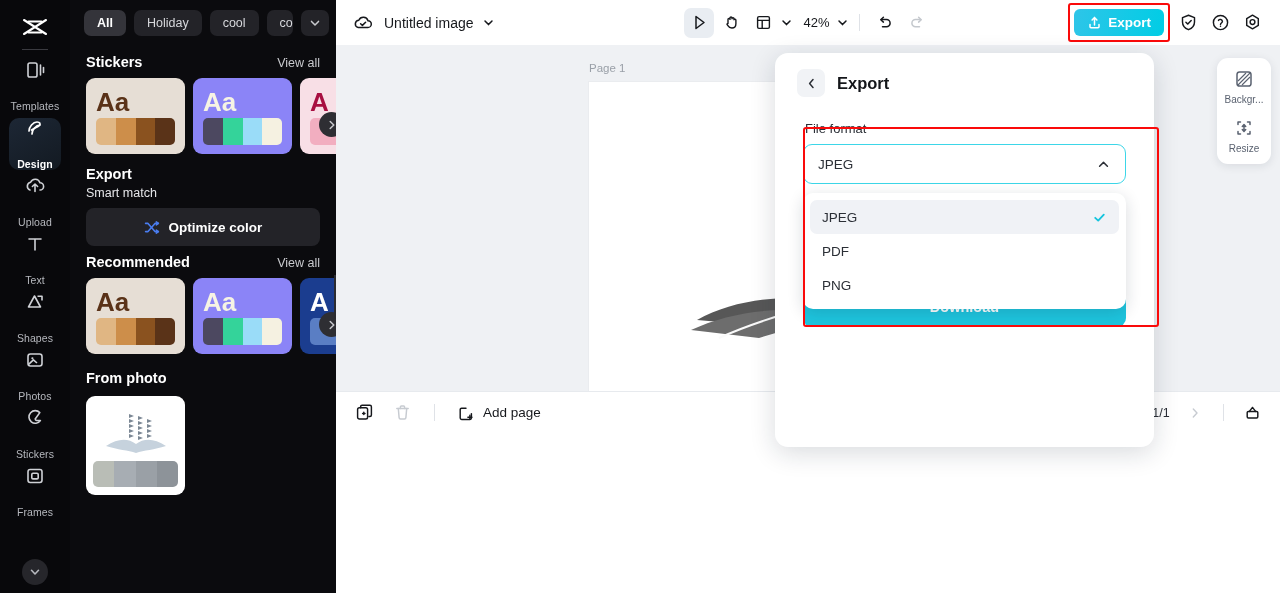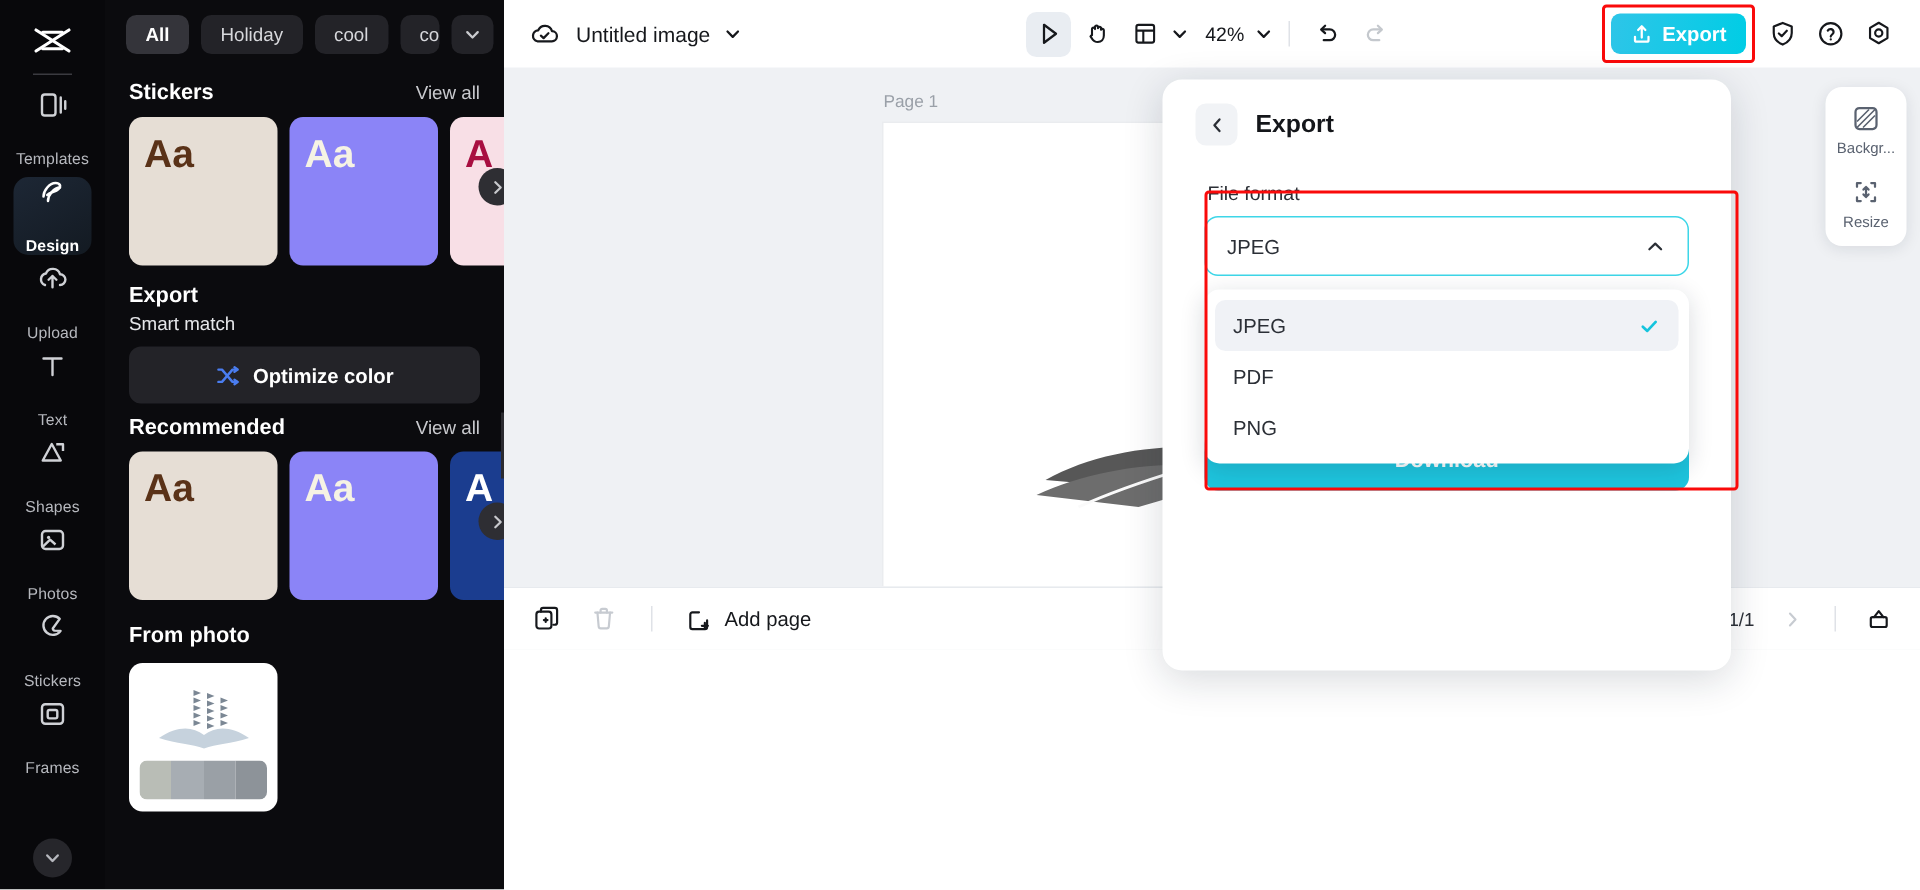--- a/index.html
+++ b/index.html
@@ -50,22 +50,22 @@
   .chip.caret { padding: 0 8px; }
   .sec-head {
     display: flex; align-items: baseline; justify-content: space-between;
     padding: 12px 16px 8px 16px;
   }
   .sec-title { color: #fff; font-size: 14.5px; font-weight: bold; }
   .sec-link { color: #c9cace; font-size: 12.5px; cursor: pointer; }
   .sub-title { color: #e6e7ea; font-size: 12.5px; padding: 2px 16px 8px; }
   .cards { display: flex; gap: 8px; padding: 0 0 0 16px; position: relative; }
   .card {
-    width: 99px; height: 99px; border-radius: 9px; flex: 0 0 99px;
-    padding: 11px 10px 9px; display: flex; flex-direction: row;
+    width: 99px; height: 76px; border-radius: 9px; flex: 0 0 99px;
+    padding: 11px 10px 9px; display: flex; flex-direction: column;
     justify-content: space-between; overflow: hidden; cursor: pointer;
   }
   .card-aa { font-size: 26px; font-weight: bold; line-height: 1; font-family: "Liberation Sans", sans-serif; }
   .swatches { display: flex; height: 27px; border-radius: 5px; overflow: hidden; }
   .swatches > i { flex: 1; display: block; }
   .arrow-next {
     position: absolute; right: -8px; top: 34px; width: 25px; height: 25px;
     border-radius: 50%; background: #2e2e33; display: flex; align-items: center;
     justify-content: center; cursor: pointer; z-index: 4; color: #c8c9cd;
   }

